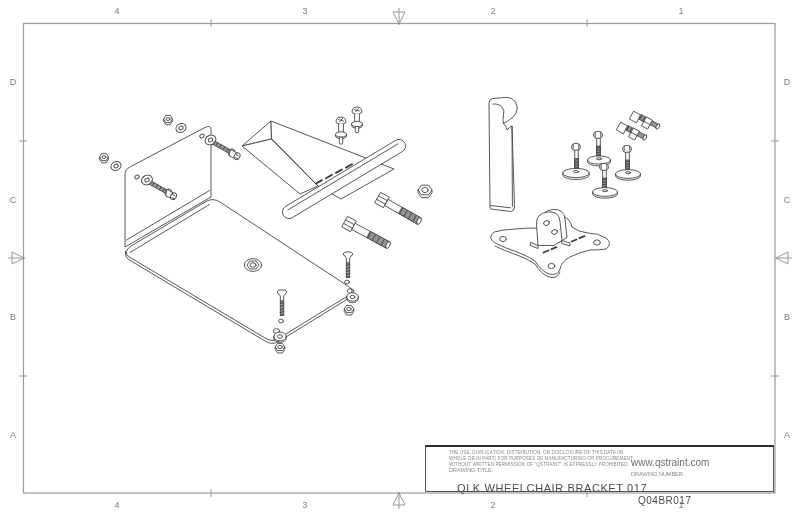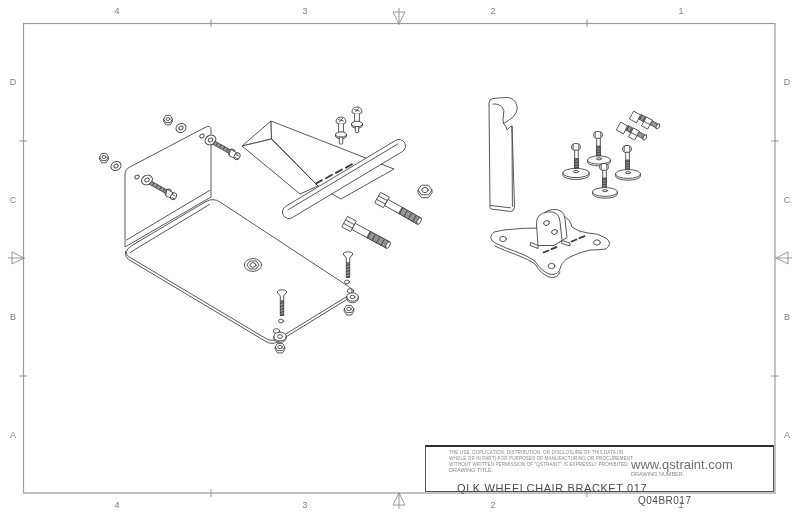--- a/index.html
+++ b/index.html
@@ -24,21 +24,21 @@
   }
   .tb-title-label {
     position:absolute; left:23px; top:20px; font-size:5.5px; color:#8a8a8a;
   }
   .tb-title {
     position:absolute; left:31px; top:27px; font-size:11px; color:#4a4a4a;
     letter-spacing:0.6px;
     margin-top:8px;
   }
   .tb-site {
-    position:absolute; left:205px; top:10px; font-size:13px; color:#6f6f6f;
+    position:absolute; left:205px; top:10px; font-size:10px; color:#6f6f6f;
   }
   .tb-num-label {
     position:absolute; left:205px; top:24px; font-size:5.5px; color:#8a8a8a;
   }
   .tb-num {
     position:absolute; left:212px; top:31px; font-size:10px; color:#4a4a4a;
     letter-spacing:0.5px;
     margin-top:17px;
   }
   

